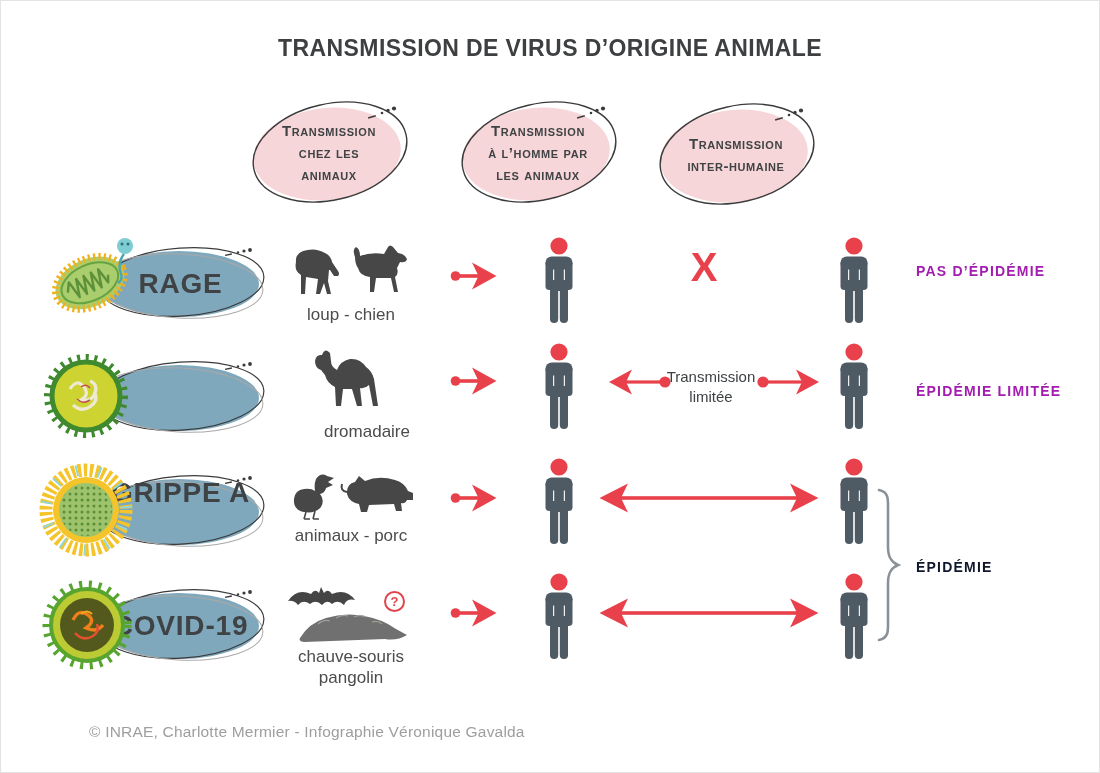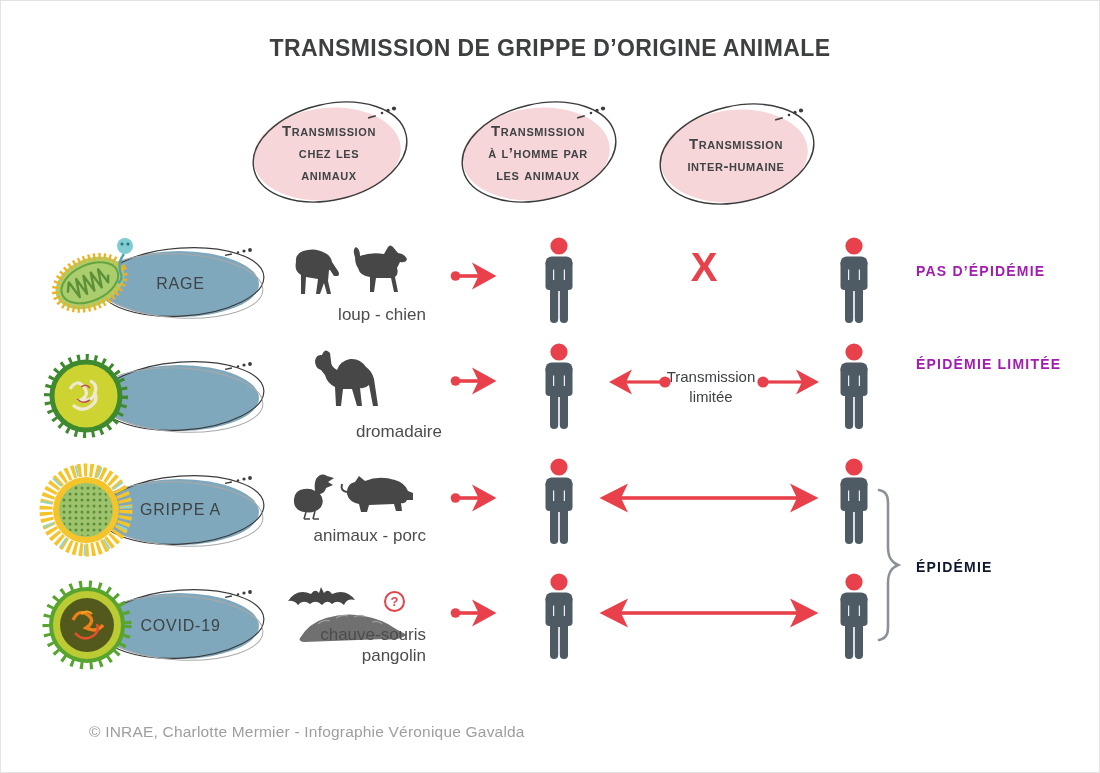--- a/index.html
+++ b/index.html
@@ -8,22 +8,22 @@
           border:1px solid #e3e3e3;box-sizing:border-box;overflow:hidden;}
   .abs{position:absolute;}
   .title{left:0;top:34px;width:100%;text-align:center;font-size:23px;font-weight:600;
          letter-spacing:.4px;color:#3d3f41;}
   .col-header{width:170px;height:112px;}
   .col-header .txt{position:absolute;left:0;top:0;width:170px;height:112px;display:flex;
          flex-direction:column;align-items:center;justify-content:center;text-align:center;
          font-variant:small-caps;font-size:15px;font-weight:700;letter-spacing:.6px;
          line-height:1.45;color:#3f4345;padding:0 10px;box-sizing:border-box;}
   .virus-label{width:175px;height:80px;display:flex;align-items:center;justify-content:center;
-         font-size:16px;font-weight:400;letter-spacing:.8px;color:#3f4345;}
-  .caption{width:150px;text-align:right;font-size:17px;color:#4c4c4c;line-height:1.25;}
+         font-size:28px;font-weight:700;letter-spacing:.8px;color:#3f4345;}
+  .caption{width:150px;text-align:center;font-size:17px;color:#4c4c4c;line-height:1.25;}
   .outcome{font-size:14px;font-weight:700;letter-spacing:1.2px;color:#a21caf;white-space:nowrap;}
   .x-mark{width:44px;text-align:center;font-size:40px;font-weight:800;color:#e8414b;line-height:1;}
   .limited-label{width:96px;text-align:center;font-size:15px;font-weight:500;color:#3e4244;line-height:1.3;}
   .q-badge{width:21px;height:21px;border:2px solid #e2444c;border-radius:50%;color:#e2444c;
          font-size:13px;font-weight:700;display:flex;align-items:center;justify-content:center;
          box-sizing:border-box;}
   .brace-label{font-size:14px;font-weight:700;letter-spacing:1.2px;color:#0f172a;}
   .credit{font-size:15.5px;color:#9e9e9e;letter-spacing:.2px;}
 </style>
 </head>
@@ -90,21 +90,21 @@
         <g fill="#3b3b3b">
           <rect x="132" y="10" width="7" height="1.5" transform="rotate(-12 135 11)"></rect>
           <circle cx="145" cy="8.5" r="1.2"></circle>
             <circle cx="151" cy="7" r="1.6"></circle>
             <circle cx="157" cy="6" r="1.9"></circle>
         </g>
       </symbol>
     </defs>
   </svg>
 
-  <div class="abs title">TRANSMISSION DE GRIPPE D’ORIGINE ANIMALE</div>
+  <div class="abs title">TRANSMISSION DE VIRUS D’ORIGINE ANIMALE</div>
 
   <div class="abs col-header" style="left:243px;top:96px">
     <svg width="170" height="112">
         <use href="#pink-blob"></use>
       </svg>
     <div class="txt">
       <span>Transmission</span>
       <span>chez les</span>
       <span>animaux</span>
     </div>
@@ -187,26 +187,26 @@
   <div class="abs limited-label" style="left:662px;top:366px">
     <div>Transmission</div>
     <div>limitée</div>
   </div>
   <svg class="abs" style="left:754px;top:366px" width="66" height="30">
       <use href="#arrow-right-sm"></use>
     </svg>
   <svg class="abs" style="left:833px;top:342px" width="40" height="86">
       <use href="#person"></use>
     </svg>
-  <div class="abs outcome" style="left:915px;top:355px">ÉPIDÉMIE LIMITÉE</div>
+  <div class="abs outcome" style="left:915px;top:382px">ÉPIDÉMIE LIMITÉE</div>
 
   <svg class="abs" style="left:92px;top:471px" width="175" height="80">
       <use href="#blue-blob"></use>
     </svg>
-  <div class="abs virus-label" style="left:92px;top:469px">GRIPPE A</div>
+  <div class="abs virus-label" style="left:92px;top:452px">GRIPPE A</div>
   <svg class="abs" style="left:36px;top:460px" width="98" height="98" viewBox="0 0 98 98">
     <defs>
       <pattern id="fluDots" width="6" height="6" patternUnits="userSpaceOnUse">
           <circle cx="3" cy="3" r="1.5" fill="#5c8c38"></circle>
         </pattern>
     </defs>
     <circle cx="49" cy="49" r="40" fill="none" stroke="#f5c42a" stroke-width="13" stroke-dasharray="3.4 2.6"></circle>
     <circle cx="49" cy="49" r="40" fill="none" stroke="#8fd6d6" stroke-width="11" stroke-dasharray="2 21" stroke-dashoffset="6"></circle>
     <circle cx="49" cy="49" r="33" fill="#f5c42a"></circle>
     <circle cx="49" cy="49" r="27" fill="#9dc46c"></circle>
@@ -243,21 +243,21 @@
     <path d="M38,47 q6,-12 15,-5 q8,6 -2,13 q11,5 17,-3" stroke="#ef7f1a" stroke-width="3.4" fill="none"></path>
     <path d="M40,60 q8,9 18,3 q7,-5 4,-12" stroke="#e2502f" stroke-width="2.6" fill="none"></path>
     <path d="M46,41 q6,-5 11,0" stroke="#f5a623" stroke-width="2" fill="none"></path>
   </svg>
   <svg class="abs" style="left:283px;top:583px" width="135" height="62" viewBox="0 0 135 62">
     <path fill="#454545" d="M4,17 Q13,4 27,10 Q31,4 35,9 L37,3 L40,9 Q44,4 48,10 Q62,4 71,16 Q63,14 60,21 Q54,15 48,20 Q43,15 38,21 Q32,15 26,20 Q19,15 14,21 Q10,16 4,17 Z"></path>
     <path fill="#707070" d="M16,54 Q25,39 42,34 Q61,28 80,32 Q98,35 112,45 L123,51 Q113,57 101,55 L20,58 Q14,57 16,54 Z"></path>
     <path d="M34,40 q6,-5 12,-3 M52,34 q6,-4 12,-2 M70,33 q6,-3 12,0 M88,38 q6,-2 10,2" stroke="#a3a39b" stroke-width="1.3" fill="none" opacity="0.9"></path>
   </svg>
   <div class="abs q-badge" style="left:383px;top:590px">?</div>
-  <div class="abs caption" style="left:275px;top:623px">
+  <div class="abs caption" style="left:275px;top:645px">
     <div>chauve-souris</div>
     <div>pangolin</div>
   </div>
   <svg class="abs" style="left:449px;top:595px" width="48" height="34">
       <use href="#arrow-short"></use>
     </svg>
   <svg class="abs" style="left:538px;top:572px" width="40" height="86">
       <use href="#person"></use>
     </svg>
   <svg class="abs" style="left:596px;top:594px" width="224" height="36">

